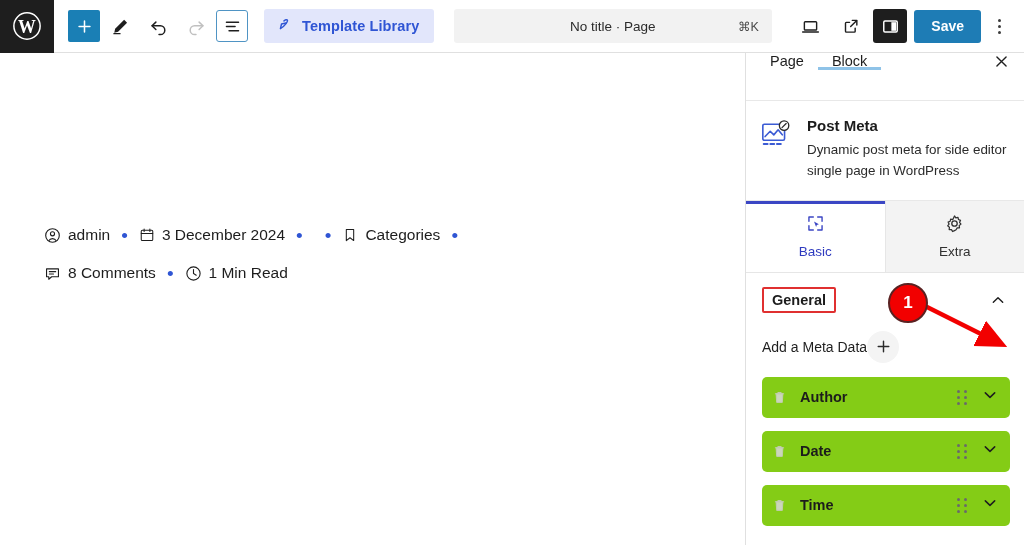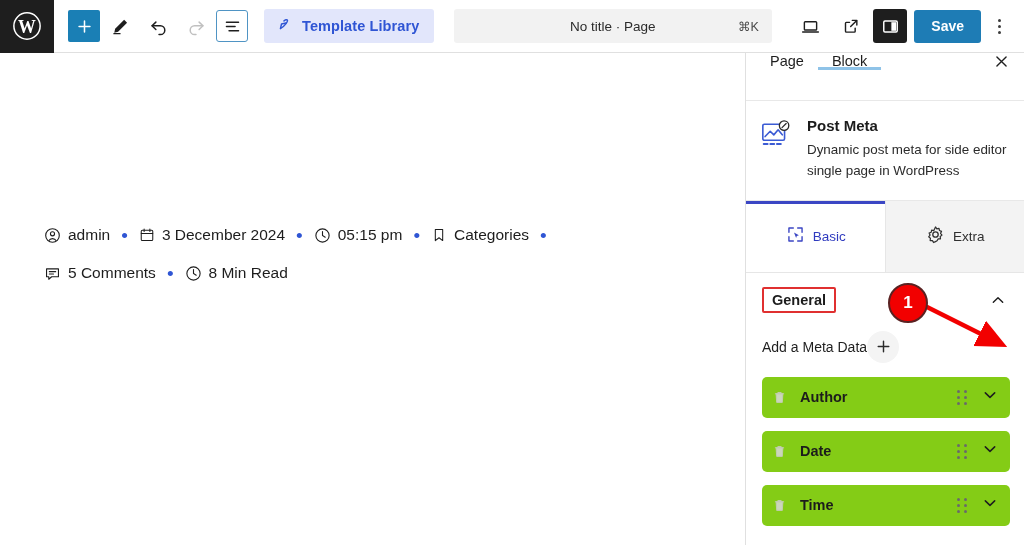--- a/index.html
+++ b/index.html
@@ -108,21 +108,21 @@
   .block-card {
     padding: 16px 16px 18px 14px; display: flex; gap: 13px;
     border-bottom: 1px solid #e8e8e8;
   }
   .block-icon { flex: 0 0 auto; padding-top: 2px; }
   .block-title { font-size: 15px; font-weight: 700; color: #1c1c1c; margin-bottom: 6px; }
   .block-desc { font-size: 13.4px; color: #2b2b2b; line-height: 1.55; }
 
   .sb-subtabs { display: flex; border-bottom: 1px solid #e6e6e6; }
   .sb-subtab {
-    flex: 1; height: 71px; display: flex; flex-direction: row;
+    flex: 1; height: 71px; display: flex; flex-direction: column;
     align-items: center; justify-content: center; gap: 7px;
     background: #f3f3f3; border: none; border-right: 1px solid #e6e6e6;
     cursor: pointer; font-family: inherit; font-size: 13.5px; color: #303030;
     position: relative;
   }
   .sb-subtab:last-child { border-right: none; }
   .sb-subtab.active { background: #ffffff; color: #2f3bbf; }
   .sb-subtab.active::before {
     content: ""; position: absolute; left: 0; right: 0; top: 0;
     height: 3px; background: #3b46c4;
@@ -291,62 +291,53 @@
             <span>
               <svg width="16" height="16" viewBox="0 0 20 20">
                 <rect x="2.8" y="4" width="14.4" height="13" rx="1.4" fill="none" stroke="#1d1d1d" stroke-width="1.3"></rect>
                 <path d="M2.8 8h14.4M6.4 2.6v3M13.6 2.6v3" stroke="#1d1d1d" stroke-width="1.3" stroke-linecap="round"></path>
               </svg>
             </span>
             <span>3 December 2024</span>
           </span>
           <span class="sep">•</span>
 
+          <span class="sep">•</span>
+
+          <span class="meta-item">
+            <span>
+              <svg width="16" height="16" viewBox="0 0 20 20">
+                <path d="M5.4 3h9.2v14l-4.6-3.6L5.4 17z" fill="none" stroke="#1d1d1d" stroke-width="1.3" stroke-linejoin="round"></path>
+              </svg>
+            </span>
+            <span>Categories</span>
+          </span>
+          <span class="sep">•</span>
+        </div>
+
+        <div class="meta-line">
+          <span class="meta-item">
+            <span>
+              <svg width="17" height="17" viewBox="0 0 20 20">
+                <path d="M3 4.6h14v9.2h-8l-3.4 3v-3H3z" fill="none" stroke="#1d1d1d" stroke-width="1.3" stroke-linejoin="round"></path>
+                <path d="M6.2 7.8h7.6M6.2 10.6h5" stroke="#1d1d1d" stroke-width="1.2" stroke-linecap="round"></path>
+              </svg>
+            </span>
+            <span>8 Comments</span>
+          </span>
+          <span class="sep">•</span>
+
           <span class="meta-item">
             <span>
               <svg width="17" height="17" viewBox="0 0 20 20">
                 <circle cx="10" cy="10" r="7.8" fill="none" stroke="#1d1d1d" stroke-width="1.3"></circle>
                 <path d="M10 5.4V10l3.2 2" fill="none" stroke="#1d1d1d" stroke-width="1.3" stroke-linecap="round"></path>
               </svg>
             </span>
-            <span>05:15 pm</span>
-          </span>
-          <span class="sep">•</span>
-
-          <span class="meta-item">
-            <span>
-              <svg width="16" height="16" viewBox="0 0 20 20">
-                <path d="M5.4 3h9.2v14l-4.6-3.6L5.4 17z" fill="none" stroke="#1d1d1d" stroke-width="1.3" stroke-linejoin="round"></path>
-              </svg>
-            </span>
-            <span>Categories</span>
-          </span>
-          <span class="sep">•</span>
-        </div>
-
-        <div class="meta-line">
-          <span class="meta-item">
-            <span>
-              <svg width="17" height="17" viewBox="0 0 20 20">
-                <path d="M3 4.6h14v9.2h-8l-3.4 3v-3H3z" fill="none" stroke="#1d1d1d" stroke-width="1.3" stroke-linejoin="round"></path>
-                <path d="M6.2 7.8h7.6M6.2 10.6h5" stroke="#1d1d1d" stroke-width="1.2" stroke-linecap="round"></path>
-              </svg>
-            </span>
-            <span>5 Comments</span>
-          </span>
-          <span class="sep">•</span>
-
-          <span class="meta-item">
-            <span>
-              <svg width="17" height="17" viewBox="0 0 20 20">
-                <circle cx="10" cy="10" r="7.8" fill="none" stroke="#1d1d1d" stroke-width="1.3"></circle>
-                <path d="M10 5.4V10l3.2 2" fill="none" stroke="#1d1d1d" stroke-width="1.3" stroke-linecap="round"></path>
-              </svg>
-            </span>
-            <span>8 Min Read</span>
+            <span>1 Min Read</span>
           </span>
         </div>
 
       </div>
     </div>
 
     <div class="sidebar">
 
       <div class="sb-tabs">
         <button class="sb-tab">Page</button>

